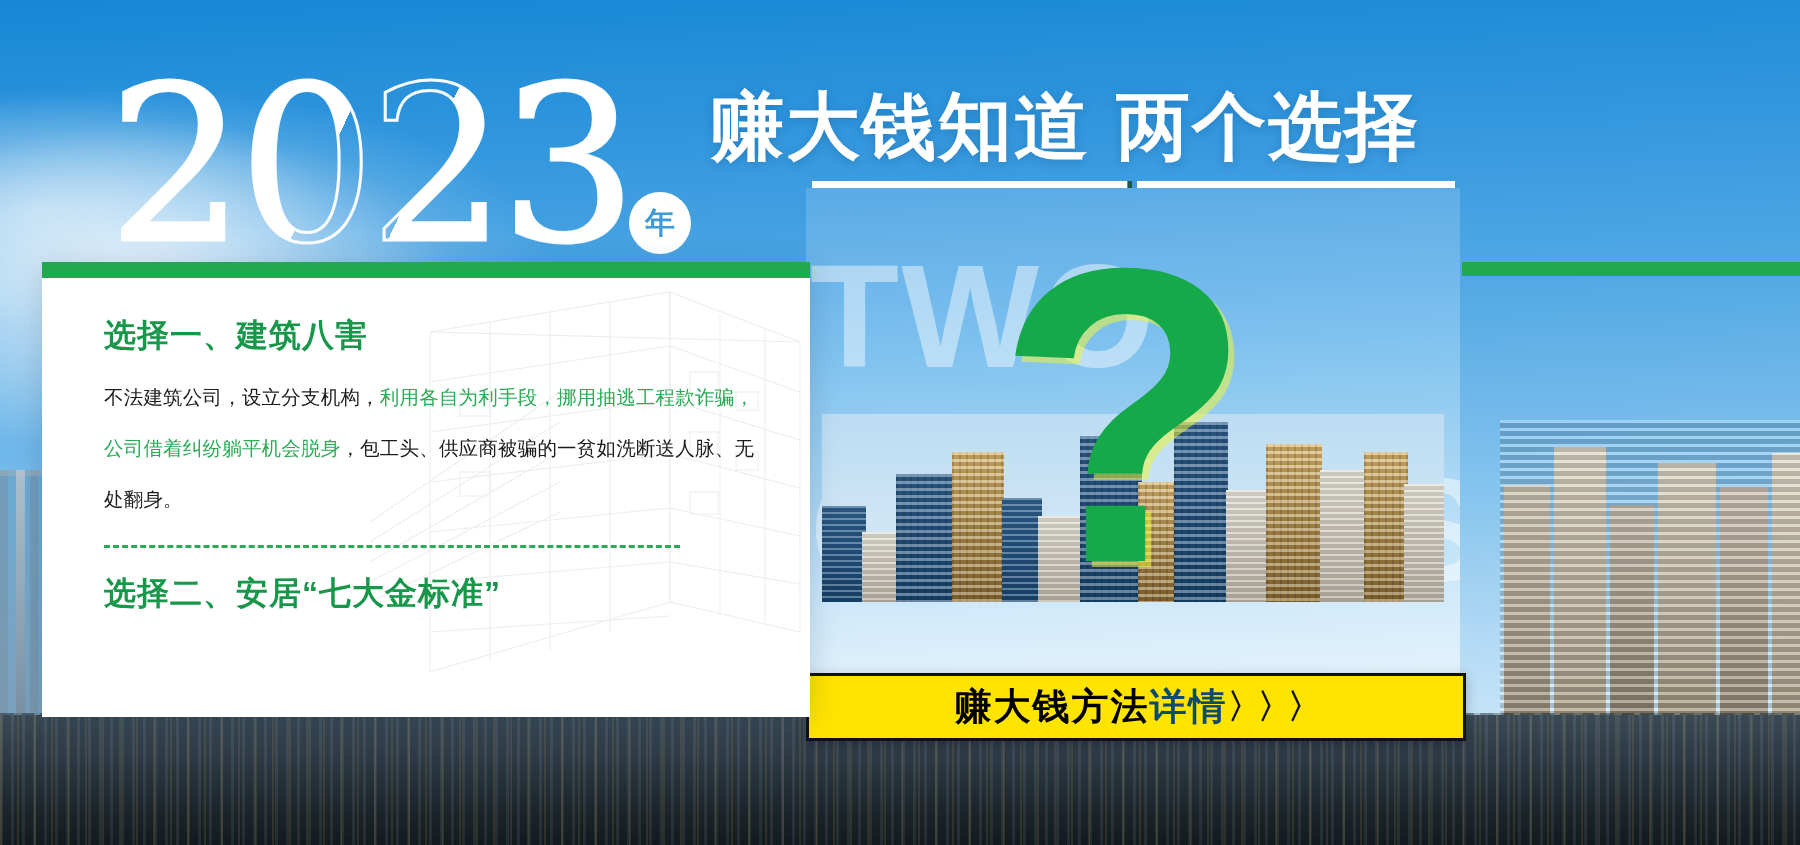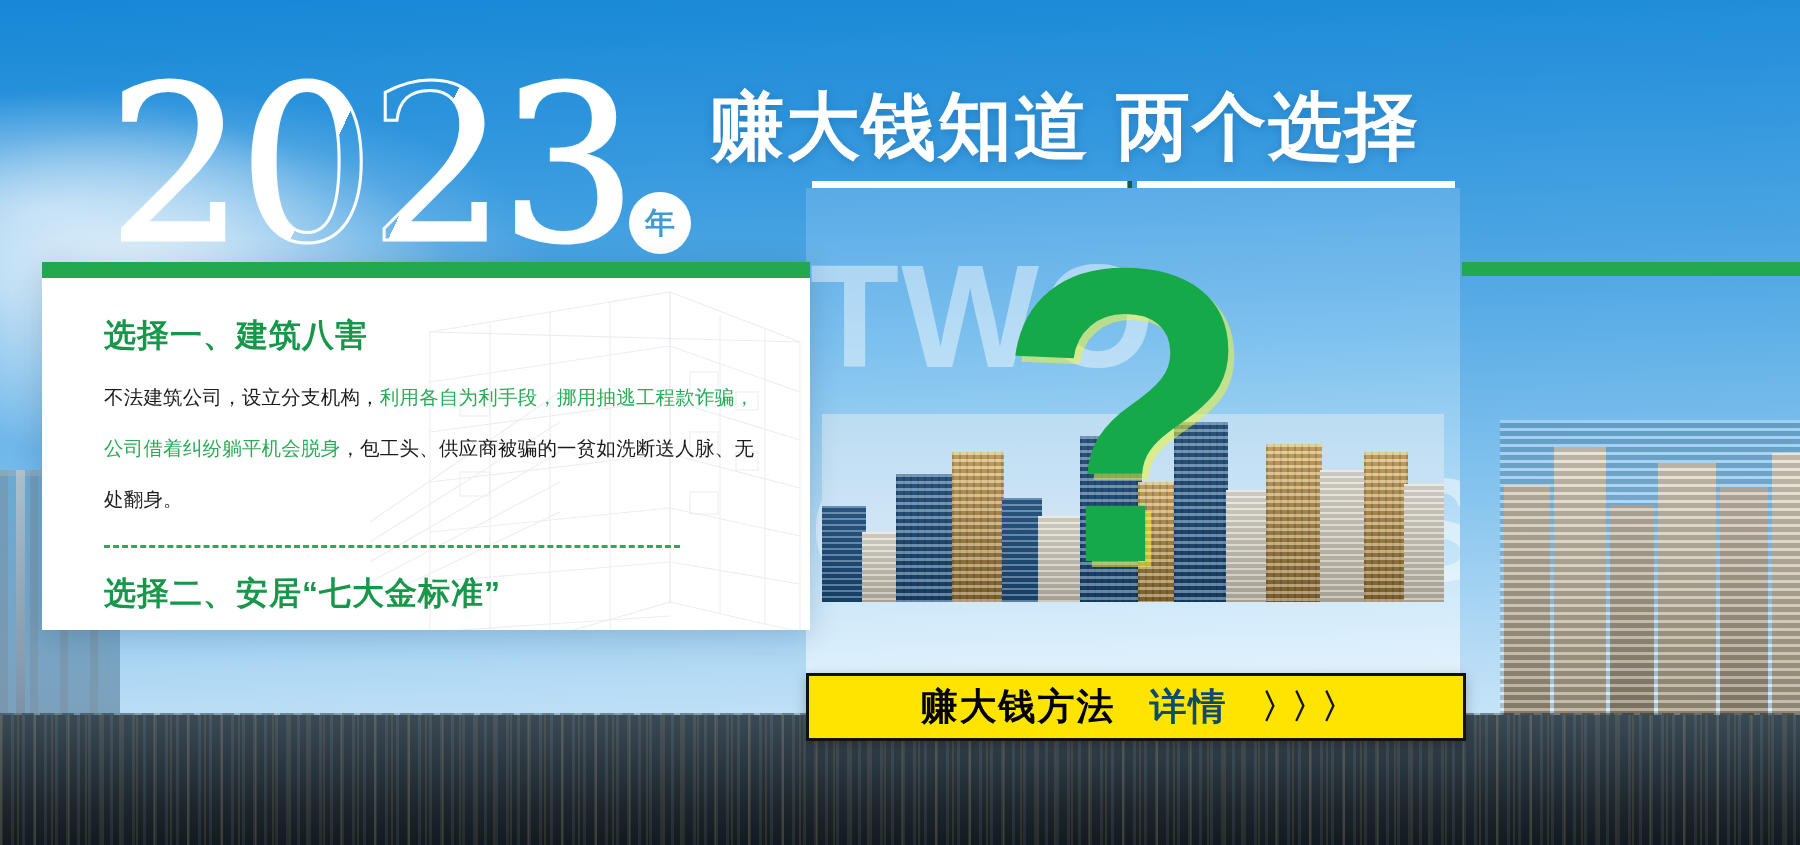--- a/index.html
+++ b/index.html
@@ -100,21 +100,21 @@
   }
   .rule-right{
     position:absolute;left:1137px;top:181px;width:318px;height:9px;background:#ffffff;
   }
   .rule-tick{
     position:absolute;left:1128px;top:181px;width:4px;height:330px;background:#1a4a2e;opacity:.85;
   }
 
   
   .card{
-    position:absolute;left:42px;top:262px;width:768px;height:368px;
+    position:absolute;left:42px;top:262px;width:768px;height:455px;
     background:#ffffff;
     box-shadow:0 6px 28px rgba(0,40,80,.18);
     overflow:hidden;
     text-decoration:underline;
   }
   .card-topbar{
     position:absolute;left:0;top:0;width:768px;height:16px;background:#22a84e;
   }
   .blueprint{
     position:absolute;right:-30px;top:10px;width:470px;height:445px;opacity:.5;
@@ -178,21 +178,21 @@
     position:absolute;inset:0;
     background:
       repeating-linear-gradient(180deg, rgba(255,255,255,.35) 0 3px, rgba(0,0,0,.12) 3px 7px),
       repeating-linear-gradient(90deg, rgba(0,0,0,.14) 0 2px, rgba(0,0,0,0) 2px 7px);
   }
 
   
   .cta{
     position:absolute;left:806px;top:673px;width:654px;height:62px;
     background:#ffe400;border:3px solid #111;
-    display:flex;align-items:center;justify-content:center;gap:34px;
+    display:flex;align-items:center;justify-content:center;
     box-shadow:0 4px 12px rgba(0,0,0,.25);
   }
   .cta-main{color:#000;font-size:37px;font-weight:700;letter-spacing:2px;white-space:nowrap;}
   .cta-link{color:#0c4a6e;font-size:37px;font-weight:700;letter-spacing:2px;white-space:nowrap;}
   .cta-arrows{color:#111;font-size:34px;font-weight:700;letter-spacing:-4px;}
 
   
   .green-right{
     position:absolute;left:1462px;top:262px;width:338px;height:14px;background:#22a84e;
   }

